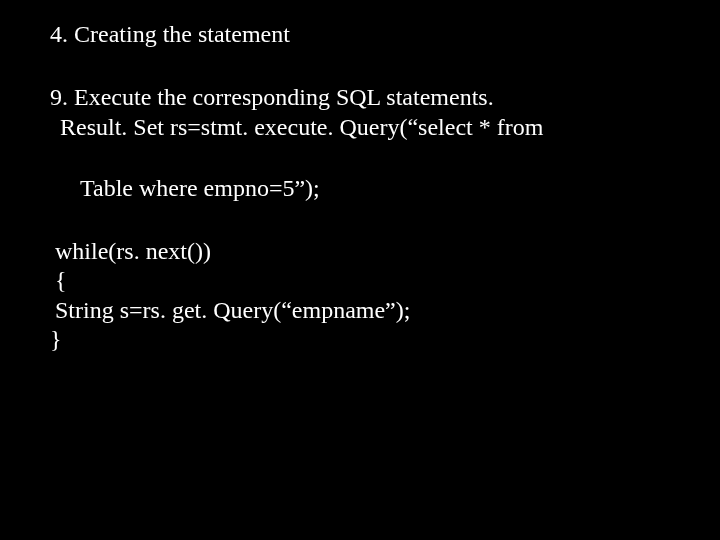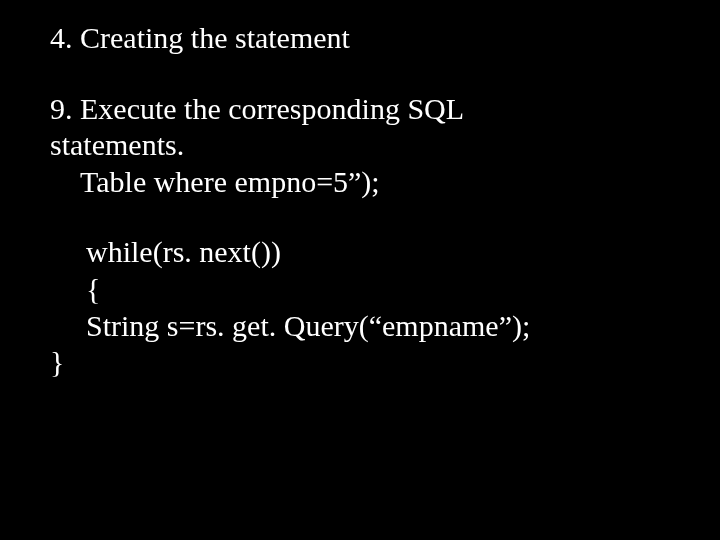--- a/index.html
+++ b/index.html
@@ -10,45 +10,46 @@
     background: #000000;
     font-family: "Times New Roman", Times, serif;
     overflow: hidden;
   }
   .slide {
     box-sizing: border-box;
     width: 644px;
     height: 540px;
     padding: 20px 50px 0 50px;
     color: #ffffff;
-    font-size: 30px;
+    font-size: 24px;
     line-height: 1.22;
   }
   .block {
     margin-bottom: 34px;
   }
   .block:last-child {
     margin-bottom: 0;
   }
   .l0 { margin-left: 0; }
   .l1 { margin-left: 10px; }
-  .l2 { margin-left: 36px; }
-  .l3 { margin-left: 30px; }
+  .l2 { margin-left: 5px; }
+  .l3 { margin-left: 30px; margin-top: 32px; }
 </style>
 </head>
 <body>
 
 <div class="slide">
 
   <div class="block">
     <div class="l0">4. Creating the statement</div>
   </div>
 
   <div class="block">
     <div class="l0">9. Execute the corresponding SQL statements.</div>
+    <div class="l1">Result. Set rs=stmt. execute. Query(“select * from</div>
     <div class="l3">Table where empno=5”);</div>
   </div>
 
   <div class="block">
     <div class="l2">while(rs. next())</div>
     <div class="l2">{</div>
     <div class="l2">String s=rs. get. Query(“empname”);</div>
     <div class="l0">}</div>
   </div>
 

